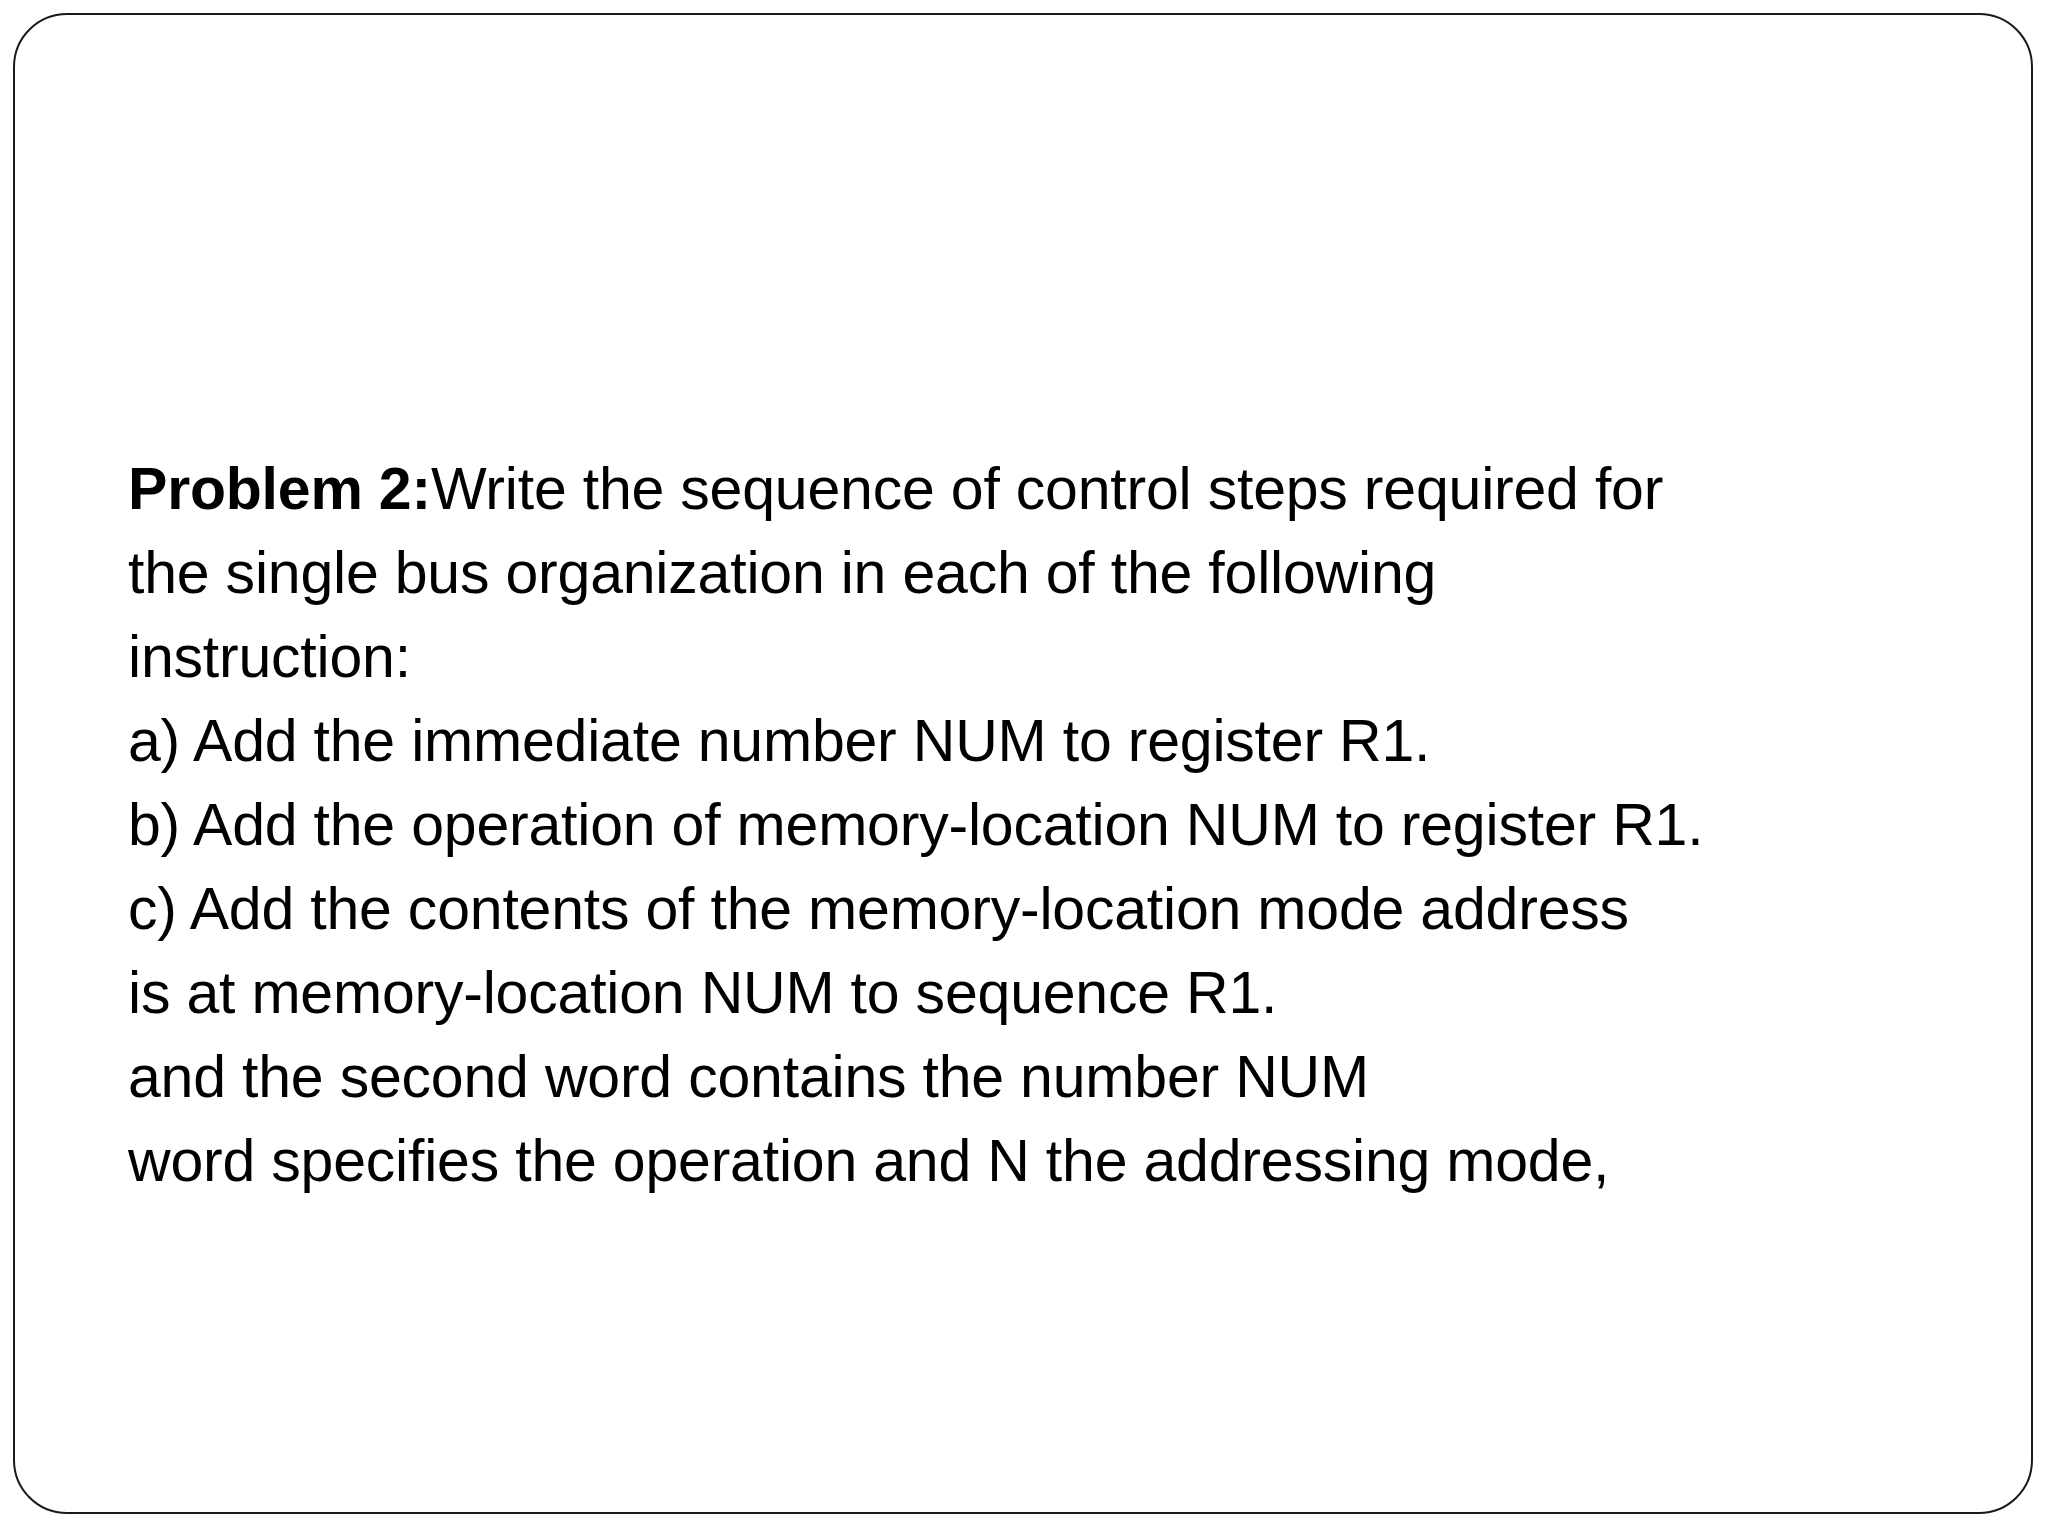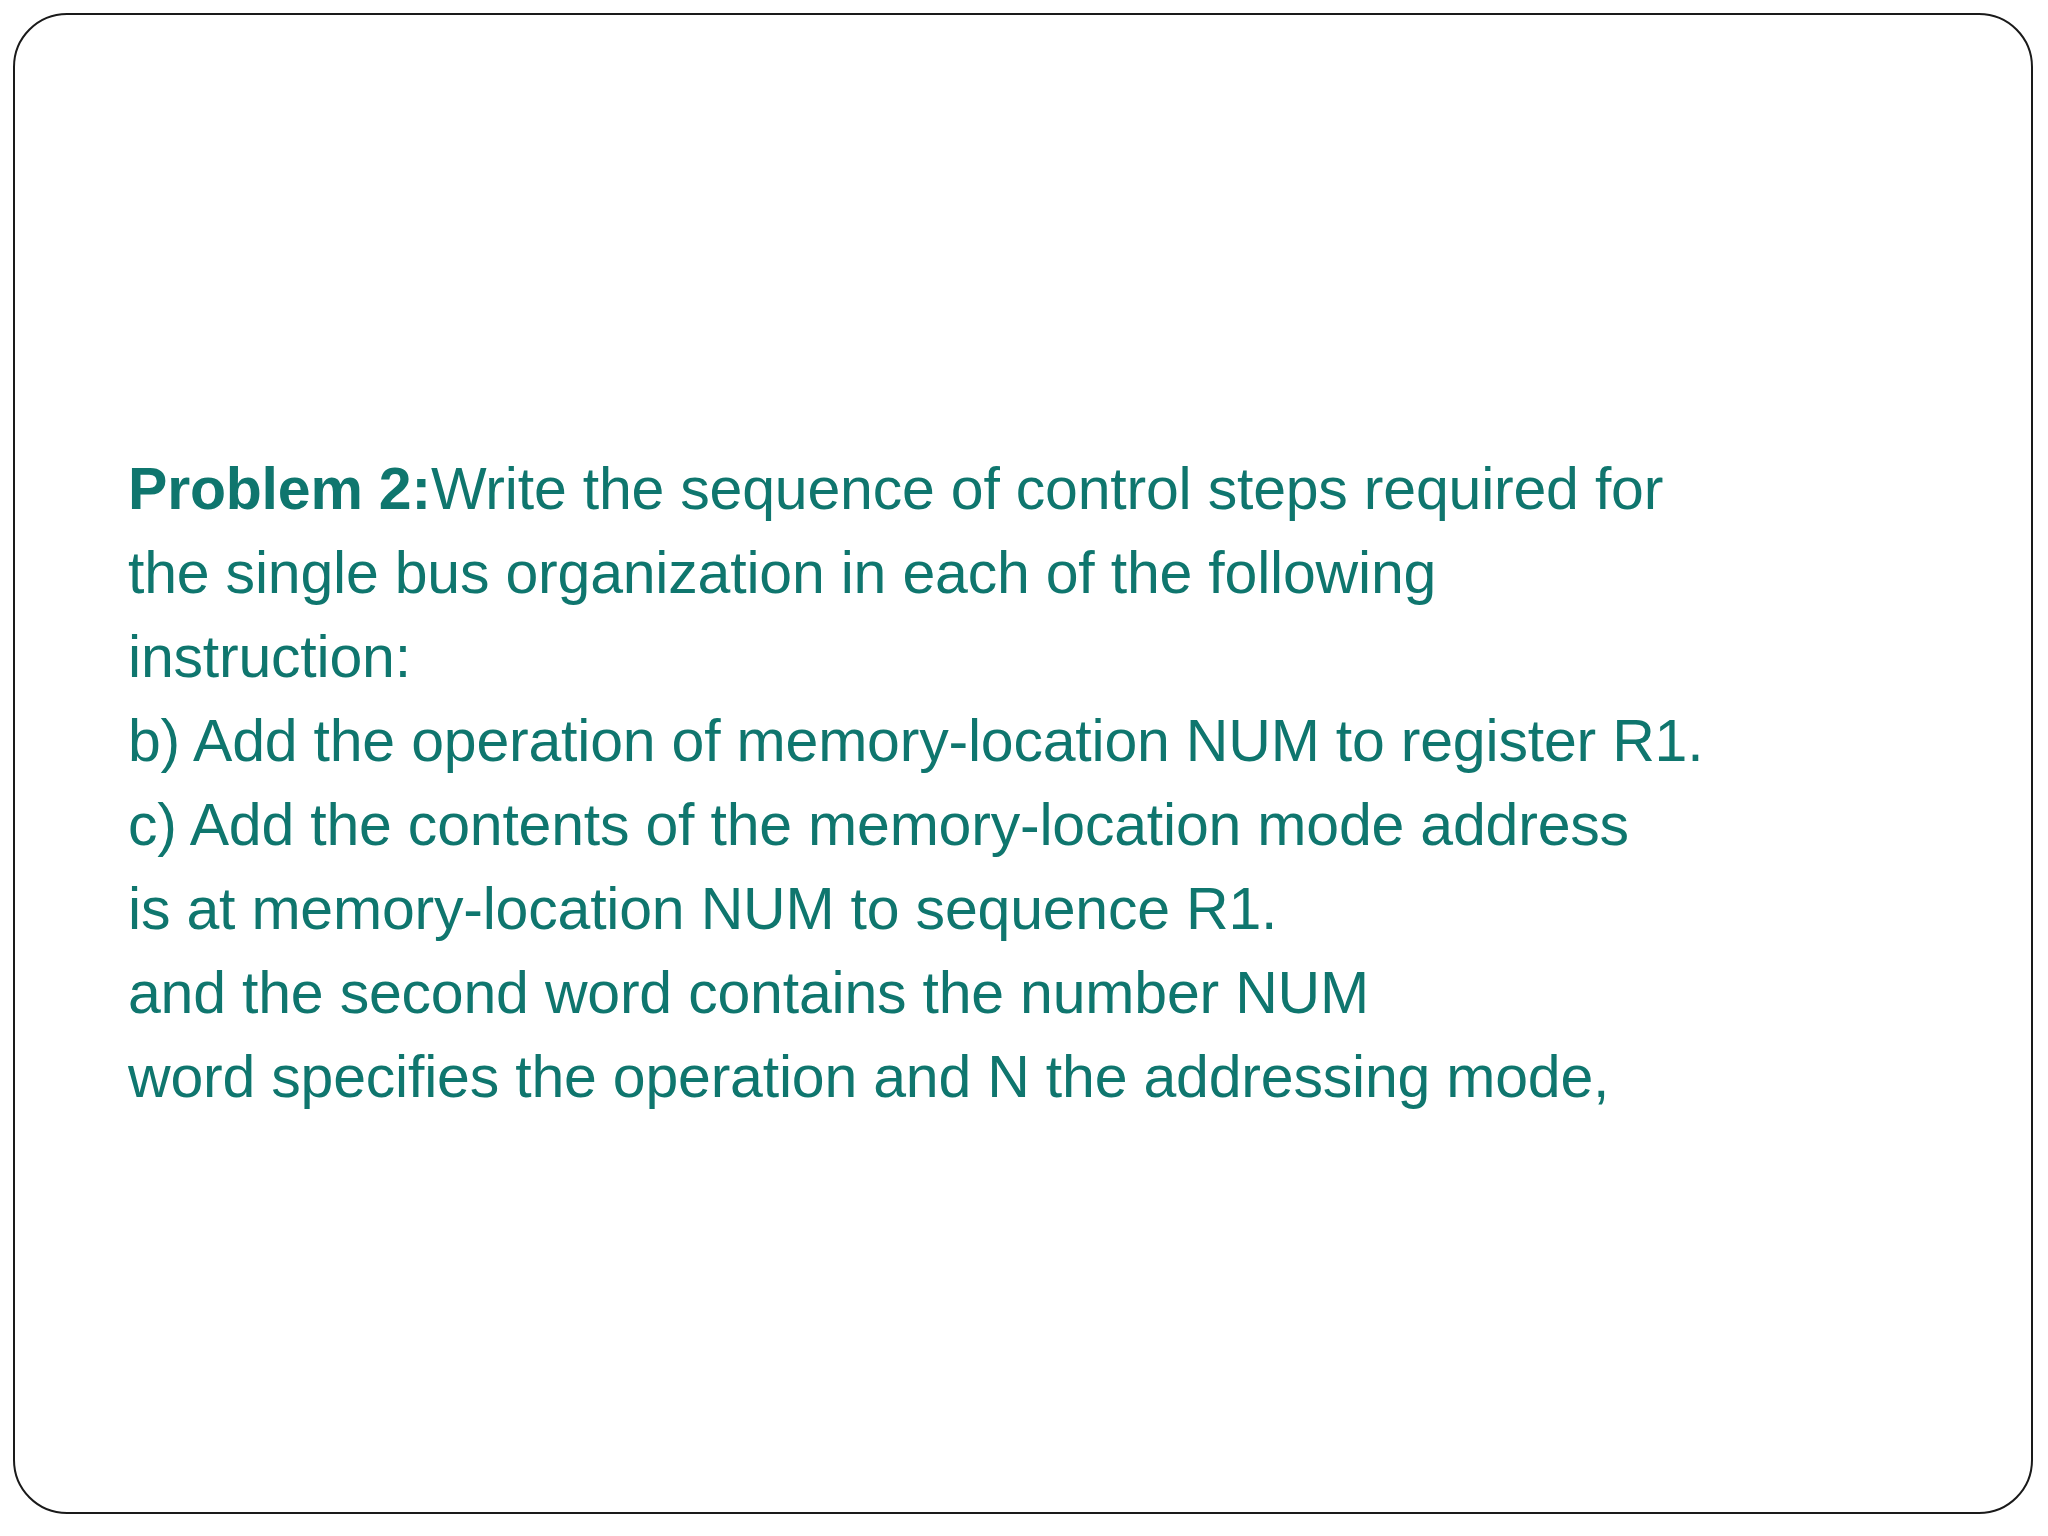--- a/index.html
+++ b/index.html
@@ -31,21 +31,21 @@
   .content-body {
     position: absolute;
     left: 113px;              
     top: 432px;               
     width: 1830px;
   }
 
   .text-line {
     font-size: 59px;
     line-height: 84px;
-    color: #0f766e;
+    color: #000000;
     letter-spacing: -0.2px;
     white-space: pre;
   }
 
   .lead-label {
     font-weight: bold;
   }
 </style>
 </head>
 <body>
@@ -53,20 +53,21 @@
 <div class="slide">
 
   <div class="content-body">
 
     <div class="text-line"><span class="lead-label">Problem 2:</span><span>Write the sequence of control steps required for</span></div>
 
     <div class="text-line">the single bus organization in each of the following</div>
 
     <div class="text-line">instruction:</div>
 
+    <div class="text-line">a) Add the immediate number NUM to register R1.</div>
 
     <div class="text-line">b) Add the operation of memory-location NUM to register R1.</div>
 
     <div class="text-line">c) Add the contents of the memory-location mode address</div>
 
     <div class="text-line">is at memory-location NUM to sequence R1.</div>
 
 
     <div class="text-line">and the second word contains the number NUM</div>
 

